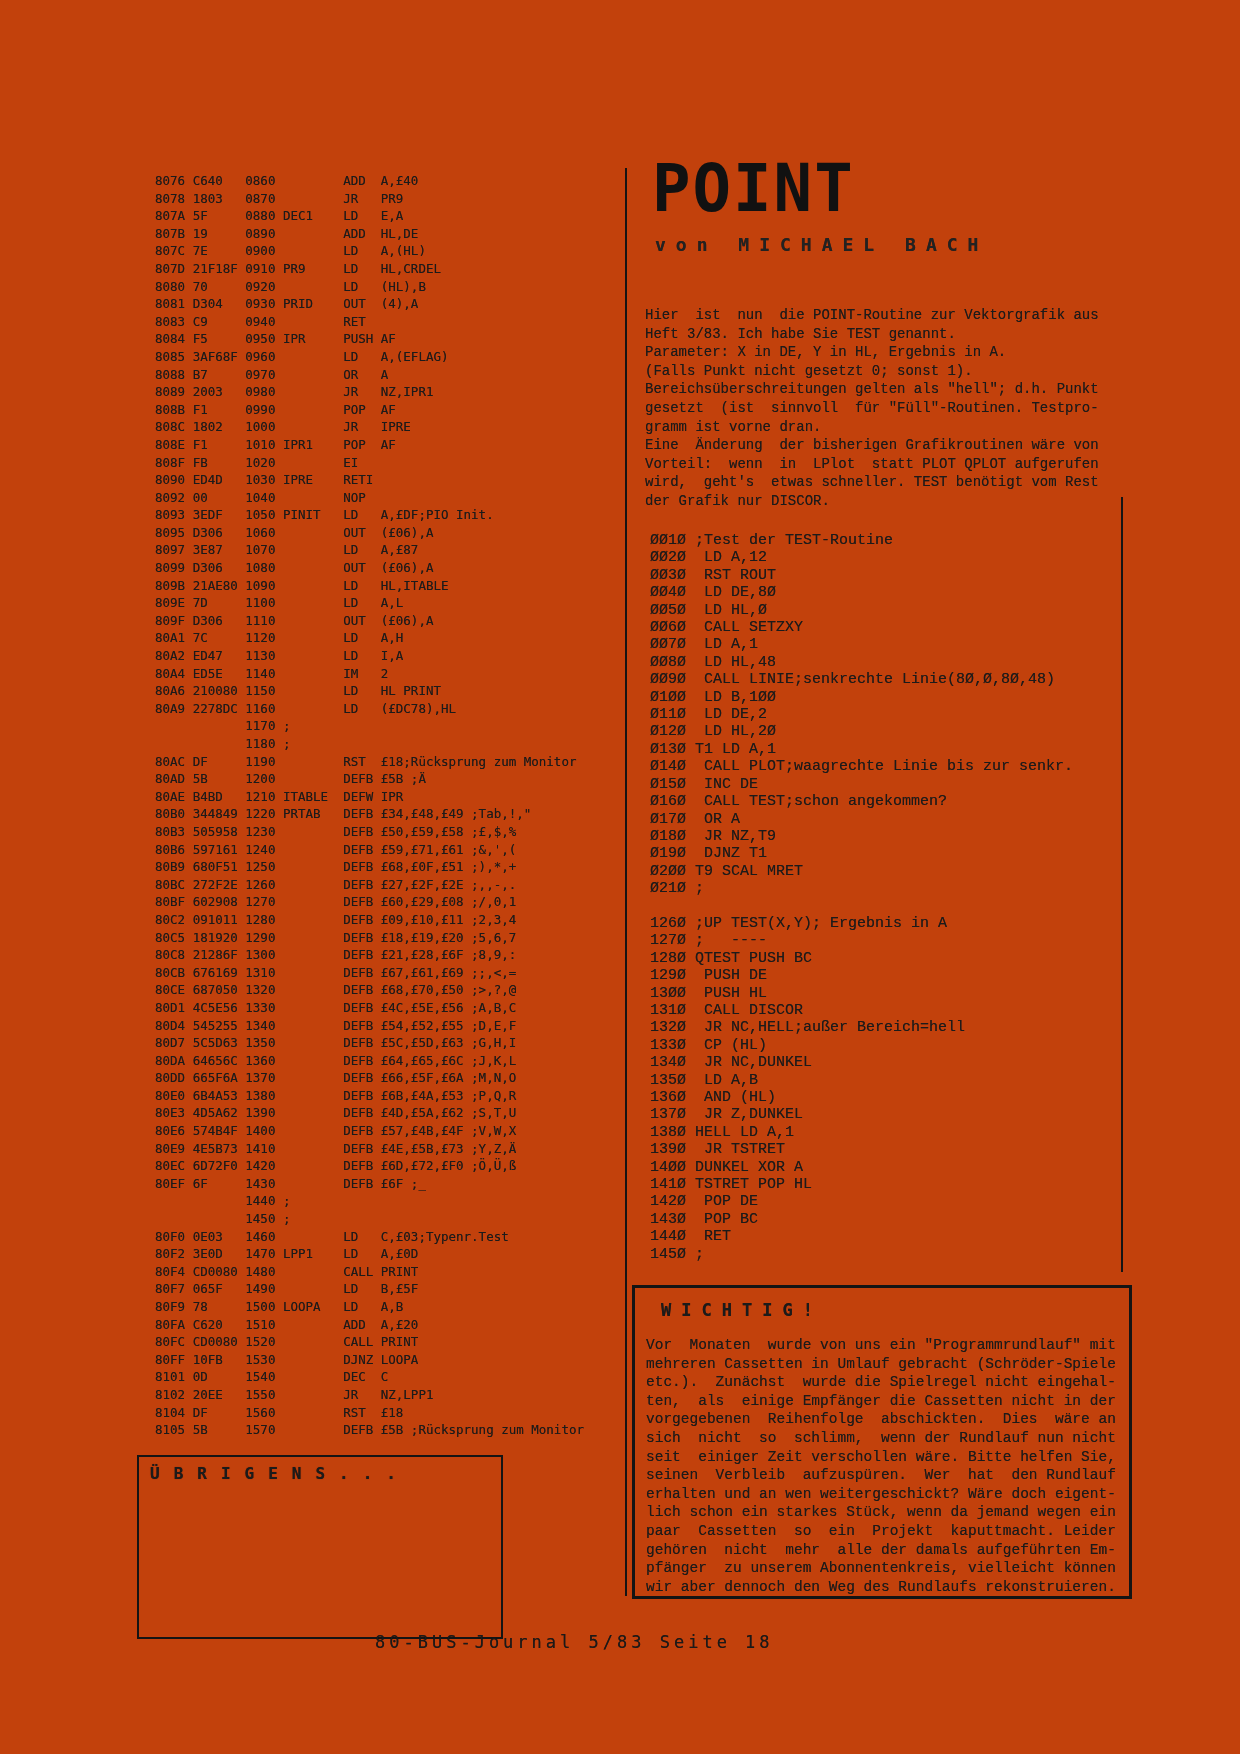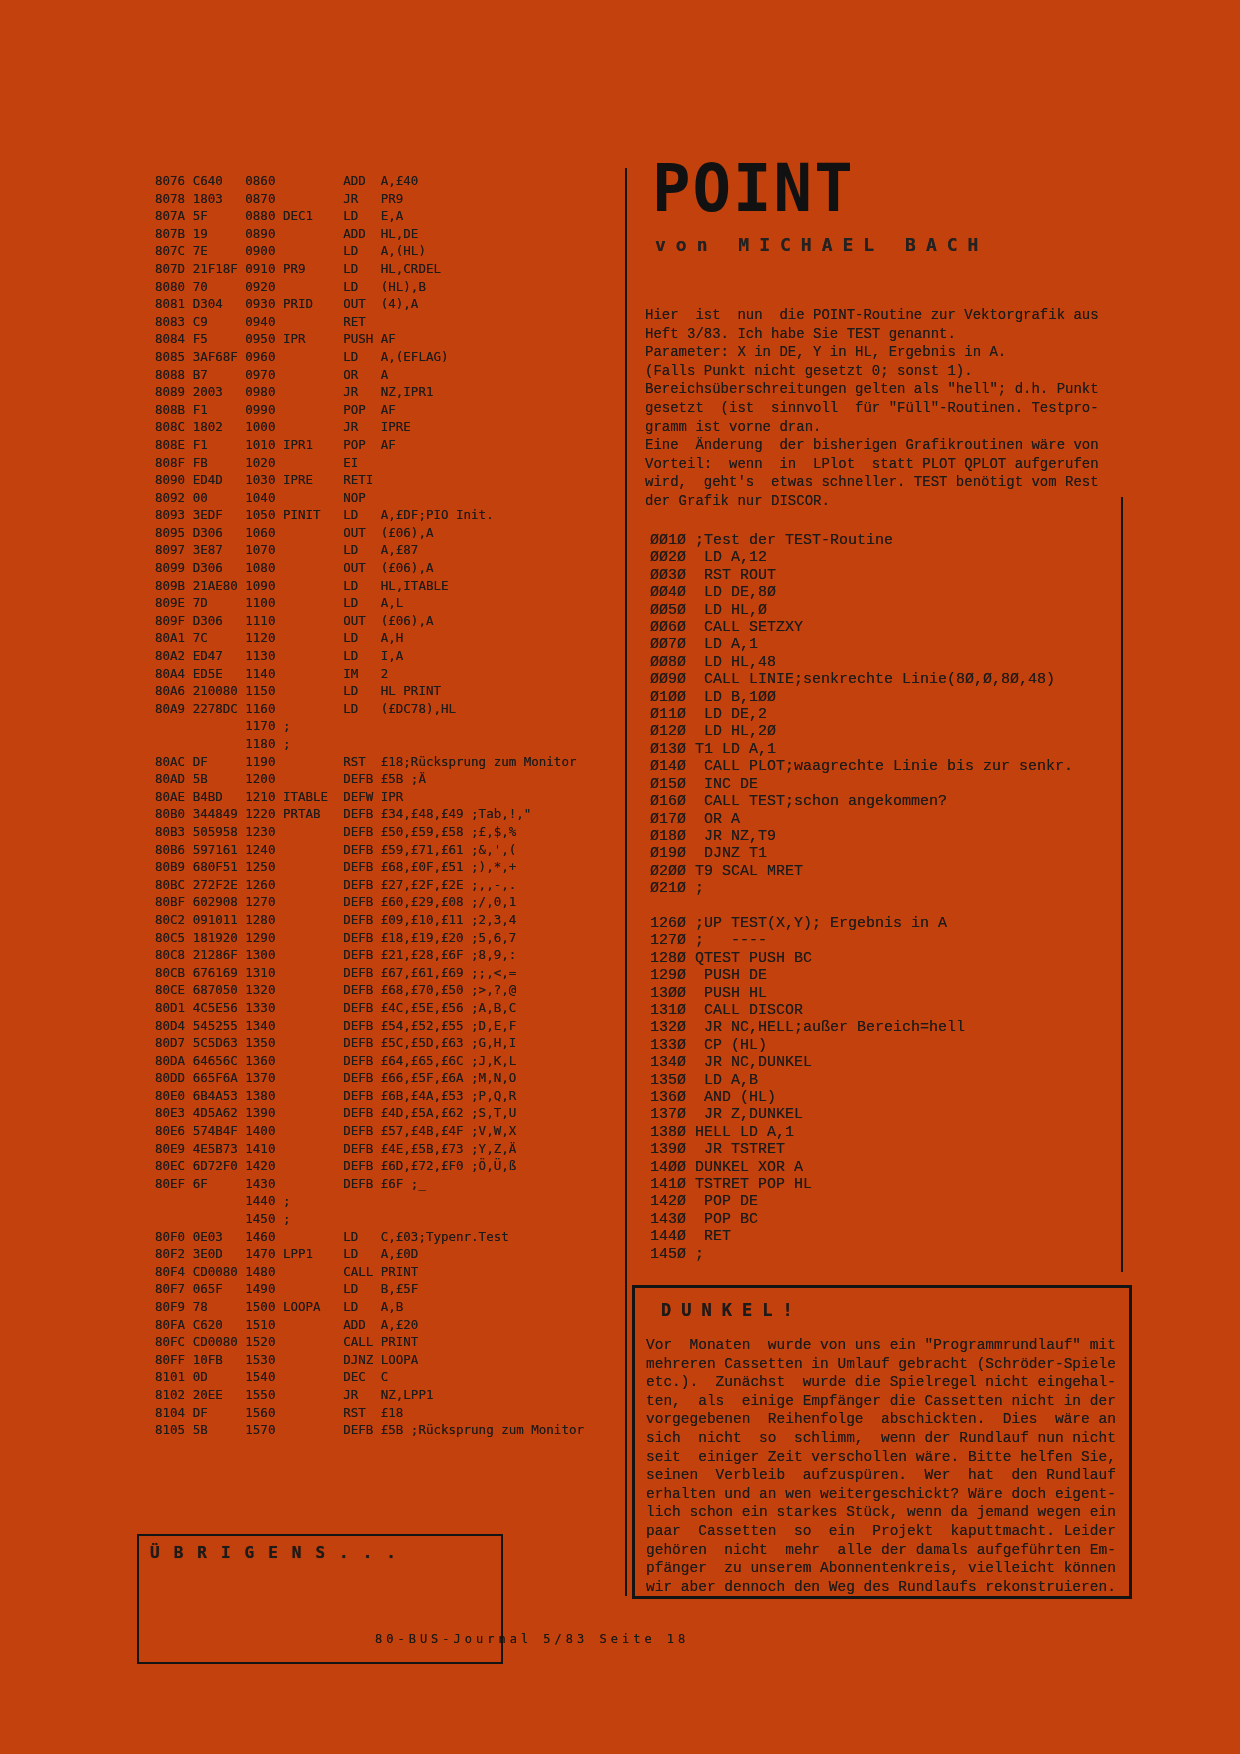--- a/index.html
+++ b/index.html
@@ -61,38 +61,38 @@
     font-family:"DejaVu Sans Mono",monospace;
     font-weight:bold;font-size:17px;letter-spacing:10px;
     text-shadow:0 0 .6px rgba(0,0,0,.6);
   }
   .wichtig-body{
     position:absolute;left:11px;top:48px;
     font-family:"Liberation Mono",monospace;
     font-size:14.5px;line-height:18.6px;white-space:pre;
     text-shadow:0 0 .4px rgba(20,20,20,.6);
   }
-  .uebrigens-box{left:137px;top:1534px;width:366px;height:130px;border-width:2.5px;}
+  .uebrigens-box{left:137px;top:1455px;width:366px;height:184px;border-width:2.5px;}
   .uebrigens-headline{
     position:absolute;left:11px;top:7px;
     font-family:"DejaVu Sans Mono",monospace;
     font-weight:bold;font-size:16px;letter-spacing:14px;
     text-shadow:0 0 .7px rgba(0,0,0,.6);
   }
   .uebrigens-body{
     position:absolute;left:11px;top:38px;
     font-family:"Liberation Mono",monospace;
     font-size:13px;line-height:21.4px;white-space:pre;
     text-shadow:0 0 .4px rgba(20,20,20,.6);
   }
   
   .page-footer{
     position:absolute;left:375px;top:1632px;
     font-family:"DejaVu Sans Mono",monospace;
-    font-size:12px;letter-spacing:4px;color:#1a1a1a;
+    font-size:17px;letter-spacing:4px;color:#1a1a1a;
     text-shadow:0 0 .6px rgba(0,0,0,.55);
   }
   .line{min-height:1em;}
 </style>
 </head>
 <body>
 
 <div class="page">
 
   <div class="mc-listing"><div class="line">8076 C640   0860         ADD  A,£40</div><div class="line">8078 1803   0870         JR   PR9</div><div class="line">807A 5F     0880 DEC1    LD   E,A</div><div class="line">807B 19     0890         ADD  HL,DE</div><div class="line">807C 7E     0900         LD   A,(HL)</div><div class="line">807D 21F18F 0910 PR9     LD   HL,CRDEL</div><div class="line">8080 70     0920         LD   (HL),B</div><div class="line">8081 D304   0930 PRID    OUT  (4),A</div><div class="line">8083 C9     0940         RET</div><div class="line">8084 F5     0950 IPR     PUSH AF</div><div class="line">8085 3AF68F 0960         LD   A,(EFLAG)</div><div class="line">8088 B7     0970         OR   A</div><div class="line">8089 2003   0980         JR   NZ,IPR1</div><div class="line">808B F1     0990         POP  AF</div><div class="line">808C 1802   1000         JR   IPRE</div><div class="line">808E F1     1010 IPR1    POP  AF</div><div class="line">808F FB     1020         EI</div><div class="line">8090 ED4D   1030 IPRE    RETI</div><div class="line">8092 00     1040         NOP</div><div class="line">8093 3EDF   1050 PINIT   LD   A,£DF;PIO Init.</div><div class="line">8095 D306   1060         OUT  (£06),A</div><div class="line">8097 3E87   1070         LD   A,£87</div><div class="line">8099 D306   1080         OUT  (£06),A</div><div class="line">809B 21AE80 1090         LD   HL,ITABLE</div><div class="line">809E 7D     1100         LD   A,L</div><div class="line">809F D306   1110         OUT  (£06),A</div><div class="line">80A1 7C     1120         LD   A,H</div><div class="line">80A2 ED47   1130         LD   I,A</div><div class="line">80A4 ED5E   1140         IM   2</div><div class="line">80A6 210080 1150         LD   HL PRINT</div><div class="line">80A9 2278DC 1160         LD   (£DC78),HL</div><div class="line">            1170 ;</div><div class="line">            1180 ;</div><div class="line">80AC DF     1190         RST  £18;Rücksprung zum Monitor</div><div class="line">80AD 5B     1200         DEFB £5B ;Ä</div><div class="line">80AE B4BD   1210 ITABLE  DEFW IPR</div><div class="line">80B0 344849 1220 PRTAB   DEFB £34,£48,£49 ;Tab,!,"</div><div class="line">80B3 505958 1230         DEFB £50,£59,£58 ;£,$,%</div><div class="line">80B6 597161 1240         DEFB £59,£71,£61 ;&amp;,',(</div><div class="line">80B9 680F51 1250         DEFB £68,£0F,£51 ;),*,+</div><div class="line">80BC 272F2E 1260         DEFB £27,£2F,£2E ;,,-,.</div><div class="line">80BF 602908 1270         DEFB £60,£29,£08 ;/,0,1</div><div class="line">80C2 091011 1280         DEFB £09,£10,£11 ;2,3,4</div><div class="line">80C5 181920 1290         DEFB £18,£19,£20 ;5,6,7</div><div class="line">80C8 21286F 1300         DEFB £21,£28,£6F ;8,9,:</div><div class="line">80CB 676169 1310         DEFB £67,£61,£69 ;;,&lt;,=</div><div class="line">80CE 687050 1320         DEFB £68,£70,£50 ;&gt;,?,@</div><div class="line">80D1 4C5E56 1330         DEFB £4C,£5E,£56 ;A,B,C</div><div class="line">80D4 545255 1340         DEFB £54,£52,£55 ;D,E,F</div><div class="line">80D7 5C5D63 1350         DEFB £5C,£5D,£63 ;G,H,I</div><div class="line">80DA 64656C 1360         DEFB £64,£65,£6C ;J,K,L</div><div class="line">80DD 665F6A 1370         DEFB £66,£5F,£6A ;M,N,O</div><div class="line">80E0 6B4A53 1380         DEFB £6B,£4A,£53 ;P,Q,R</div><div class="line">80E3 4D5A62 1390         DEFB £4D,£5A,£62 ;S,T,U</div><div class="line">80E6 574B4F 1400         DEFB £57,£4B,£4F ;V,W,X</div><div class="line">80E9 4E5B73 1410         DEFB £4E,£5B,£73 ;Y,Z,Ä</div><div class="line">80EC 6D72F0 1420         DEFB £6D,£72,£F0 ;Ö,Ü,ß</div><div class="line">80EF 6F     1430         DEFB £6F ;_</div><div class="line">            1440 ;</div><div class="line">            1450 ;</div><div class="line">80F0 0E03   1460         LD   C,£03;Typenr.Test</div><div class="line">80F2 3E0D   1470 LPP1    LD   A,£0D</div><div class="line">80F4 CD0080 1480         CALL PRINT</div><div class="line">80F7 065F   1490         LD   B,£5F</div><div class="line">80F9 78     1500 LOOPA   LD   A,B</div><div class="line">80FA C620   1510         ADD  A,£20</div><div class="line">80FC CD0080 1520         CALL PRINT</div><div class="line">80FF 10FB   1530         DJNZ LOOPA</div><div class="line">8101 0D     1540         DEC  C</div><div class="line">8102 20EE   1550         JR   NZ,LPP1</div><div class="line">8104 DF     1560         RST  £18</div><div class="line">8105 5B     1570         DEFB £5B ;Rücksprung zum Monitor</div></div>
@@ -101,21 +101,21 @@
   <div class="vrule right-rule"></div>
 
   <div class="article-title">POINT</div>
   <div class="article-byline">von MICHAEL BACH</div>
 
   <div class="intro"><div class="line">Hier  ist  nun  die POINT-Routine zur Vektorgrafik aus</div><div class="line">Heft 3/83. Ich habe Sie TEST genannt.</div><div class="line">Parameter: X in DE, Y in HL, Ergebnis in A.</div><div class="line">(Falls Punkt nicht gesetzt 0; sonst 1).</div><div class="line">Bereichsüberschreitungen gelten als "hell"; d.h. Punkt</div><div class="line">gesetzt  (ist  sinnvoll  für "Füll"-Routinen. Testpro-</div><div class="line">gramm ist vorne dran.</div><div class="line">Eine  Änderung  der bisherigen Grafikroutinen wäre von</div><div class="line">Vorteil:  wenn  in  LPlot  statt PLOT QPLOT aufgerufen</div><div class="line">wird,  geht's  etwas schneller. TEST benötigt vom Rest</div><div class="line">der Grafik nur DISCOR.</div></div>
 
   <div class="test-listing"><div class="line">ØØ1Ø ;Test der TEST-Routine</div><div class="line">ØØ2Ø  LD A,12</div><div class="line">ØØ3Ø  RST ROUT</div><div class="line">ØØ4Ø  LD DE,8Ø</div><div class="line">ØØ5Ø  LD HL,Ø</div><div class="line">ØØ6Ø  CALL SETZXY</div><div class="line">ØØ7Ø  LD A,1</div><div class="line">ØØ8Ø  LD HL,48</div><div class="line">ØØ9Ø  CALL LINIE;senkrechte Linie(8Ø,Ø,8Ø,48)</div><div class="line">Ø1ØØ  LD B,1ØØ</div><div class="line">Ø11Ø  LD DE,2</div><div class="line">Ø12Ø  LD HL,2Ø</div><div class="line">Ø13Ø T1 LD A,1</div><div class="line">Ø14Ø  CALL PLOT;waagrechte Linie bis zur senkr.</div><div class="line">Ø15Ø  INC DE</div><div class="line">Ø16Ø  CALL TEST;schon angekommen?</div><div class="line">Ø17Ø  OR A</div><div class="line">Ø18Ø  JR NZ,T9</div><div class="line">Ø19Ø  DJNZ T1</div><div class="line">Ø2ØØ T9 SCAL MRET</div><div class="line">Ø21Ø ;</div><div class="line">&nbsp;</div><div class="line">126Ø ;UP TEST(X,Y); Ergebnis in A</div><div class="line">127Ø ;   ----</div><div class="line">128Ø QTEST PUSH BC</div><div class="line">129Ø  PUSH DE</div><div class="line">13ØØ  PUSH HL</div><div class="line">131Ø  CALL DISCOR</div><div class="line">132Ø  JR NC,HELL;außer Bereich=hell</div><div class="line">133Ø  CP (HL)</div><div class="line">134Ø  JR NC,DUNKEL</div><div class="line">135Ø  LD A,B</div><div class="line">136Ø  AND (HL)</div><div class="line">137Ø  JR Z,DUNKEL</div><div class="line">138Ø HELL LD A,1</div><div class="line">139Ø  JR TSTRET</div><div class="line">14ØØ DUNKEL XOR A</div><div class="line">141Ø TSTRET POP HL</div><div class="line">142Ø  POP DE</div><div class="line">143Ø  POP BC</div><div class="line">144Ø  RET</div><div class="line">145Ø ;</div></div>
 
   <div class="box wichtig-box">
-    <div class="wichtig-headline">DUNKEL!</div>
+    <div class="wichtig-headline">WICHTIG!</div>
     <div class="wichtig-body"><div class="line">Vor  Monaten  wurde von uns ein "Programmrundlauf" mit</div><div class="line">mehreren Cassetten in Umlauf gebracht (Schröder-Spiele</div><div class="line">etc.).  Zunächst  wurde die Spielregel nicht eingehal-</div><div class="line">ten,  als  einige Empfänger die Cassetten nicht in der</div><div class="line">vorgegebenen  Reihenfolge  abschickten.  Dies  wäre an</div><div class="line">sich  nicht  so  schlimm,  wenn der Rundlauf nun nicht</div><div class="line">seit  einiger Zeit verschollen wäre. Bitte helfen Sie,</div><div class="line">seinen  Verbleib  aufzuspüren.  Wer  hat  den Rundlauf</div><div class="line">erhalten und an wen weitergeschickt? Wäre doch eigent-</div><div class="line">lich schon ein starkes Stück, wenn da jemand wegen ein</div><div class="line">paar  Cassetten  so  ein  Projekt  kaputtmacht. Leider</div><div class="line">gehören  nicht  mehr  alle der damals aufgeführten Em-</div><div class="line">pfänger  zu unserem Abonnentenkreis, vielleicht können</div><div class="line">wir aber dennoch den Weg des Rundlaufs rekonstruieren.</div></div>
   </div>
 
   <div class="box uebrigens-box">
     <div class="uebrigens-headline">ÜBRIGENS...</div>
   </div>
 
   <div class="page-footer">80-BUS-Journal 5/83  Seite 18</div>
 
 </div>

